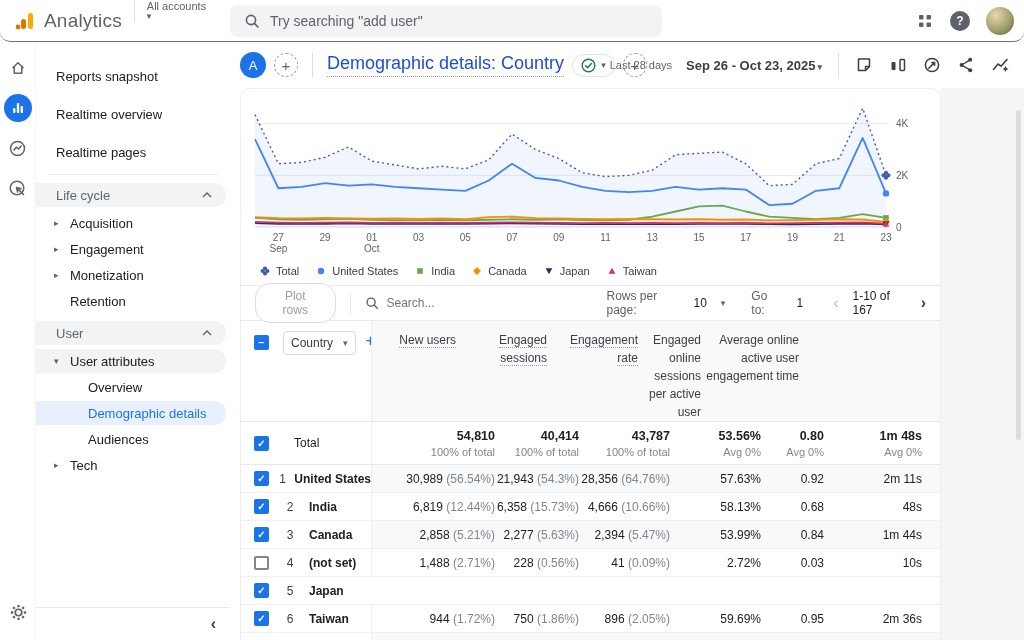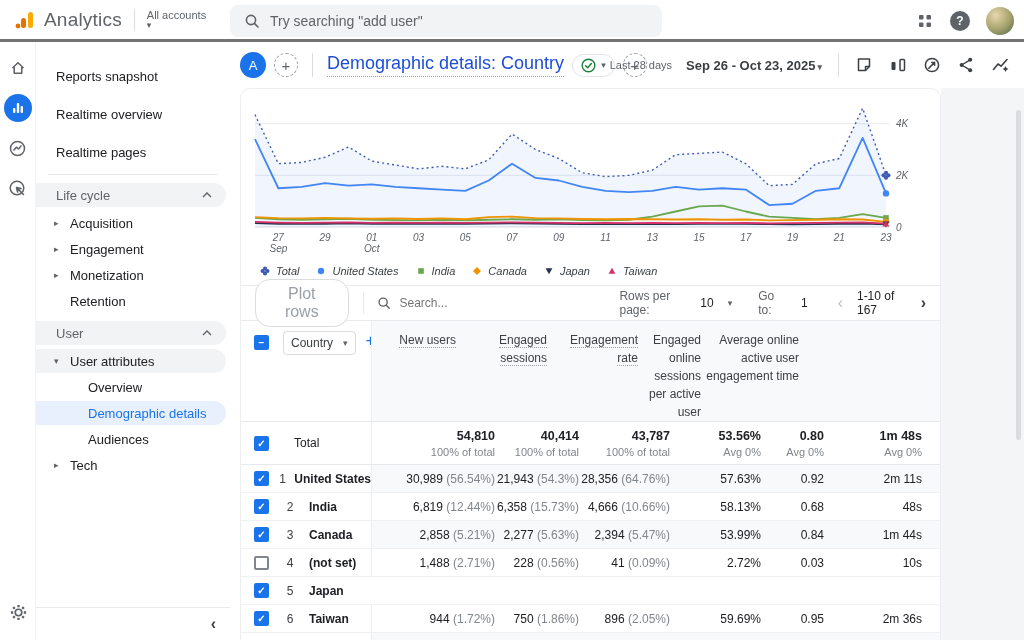--- a/index.html
+++ b/index.html
@@ -2,21 +2,21 @@
 <html><head>
 <meta charset="utf-8">
 <style>
   * { margin:0; padding:0; box-sizing:border-box; }
   html,body { width:1024px; height:640px; overflow:hidden; }
   body { font-family:"Liberation Sans", sans-serif; background:#fff; color:#202124; }
   #app { position:relative; width:1024px; height:640px; }
 
   
   .topbar { position:absolute; top:0; left:0; width:1024px; height:42px; background:#fff;
-            display:flex; align-items:center; border-bottom:3px solid #737373; z-index:5; }
+            display:flex; border-bottom:1px solid #737373; z-index:5;border-radius:10px; }
   .logo-wrap { display:flex; align-items:center; gap:8px; padding-left:14px; }
   .brand { font-size:19px; color:#5f6368; letter-spacing:.2px; }
   .tb-divider { width:1px; height:22px; background:#dadce0; margin:0 12px; }
   .account-switch { font-size:11px; color:#5f6368; line-height:1.1; cursor:pointer; }
   .account-switch .caret { font-size:9px; color:#5f6368; display:block; }
   .search-pill { position:absolute; left:230px; top:5px; width:432px; height:32px; background:#f1f3f4;
                  border-radius:8px; display:flex; align-items:center; gap:10px; padding:0 14px; }
   .search-pill input { border:none; outline:none; background:transparent; font-size:14px; color:#5f6368;
                        font-family:"Liberation Sans",sans-serif; width:100%; }
   .search-pill input::placeholder { color:#5f6368; }
@@ -73,28 +73,28 @@
   .hdr-icon { cursor:pointer; display:flex; }
 
   
   .main-bg { position:absolute; top:88px; left:230px; width:794px; height:552px; background:#fff; }
   .right-gutter { position:absolute; top:88px; left:941px; width:83px; height:552px; background:#f3f5f7; }
   .scroll-thumb { position:absolute; top:110px; left:1016px; width:5px; height:330px; background:#dadce0; border-radius:3px; cursor:pointer; }
   .card { position:absolute; top:88px; left:240px; width:701px; height:552px; background:#fff;
           border:1px solid #eceef1; border-bottom:none; border-radius:10px 10px 0 0; overflow:hidden; }
 
   
-  .chart-block { padding-top:6px;font-style:italic; }
+  .chart-block { padding-top:6px; }
   .legend-row { display:flex; align-items:center; gap:16px; padding:4px 0 8px 18px; }
   .legend-item { display:flex; align-items:center; gap:5px; font-size:11px; color:#3c4043; cursor:pointer; }
 
   
   .tbl-toolbar { height:36px; border-top:1px solid #e8eaed; border-bottom:1px solid #e8eaed;
                  display:flex; align-items:center; padding:0 14px 0 14px; }
-  .plot-rows-btn { border:1px solid #dadce0; border-radius:15px; color:#9aa0a6; font-size:16px;
+  .plot-rows-btn { border:1px solid #dadce0; border-radius:15px; color:#9aa0a6; font-size:12px;
                    padding:5px 16px; background:#fff; cursor:default; font-family:"Liberation Sans",sans-serif; }
   .tb2-divider { width:1px; height:22px; background:#e8eaed; margin:0 14px; }
   .tbl-search { display:flex; align-items:flex-end; gap:8px; flex:1; }
   .tbl-search input { border:none; outline:none; font-size:12px; color:#5f6368; width:220px;
                       font-family:"Liberation Sans",sans-serif; background:transparent; }
   .pager { display:flex; align-items:center; gap:8px; font-size:12px; color:#5f6368; }
   .pager .val { color:#202124; margin-left:4px; }
   .pager .caret { font-size:9px; color:#5f6368; margin:0 18px 0 6px; }
   .pager .goto-val { color:#202124; margin:0 22px 0 8px; }
   .chev { font-size:16px; line-height:1; cursor:pointer; }

